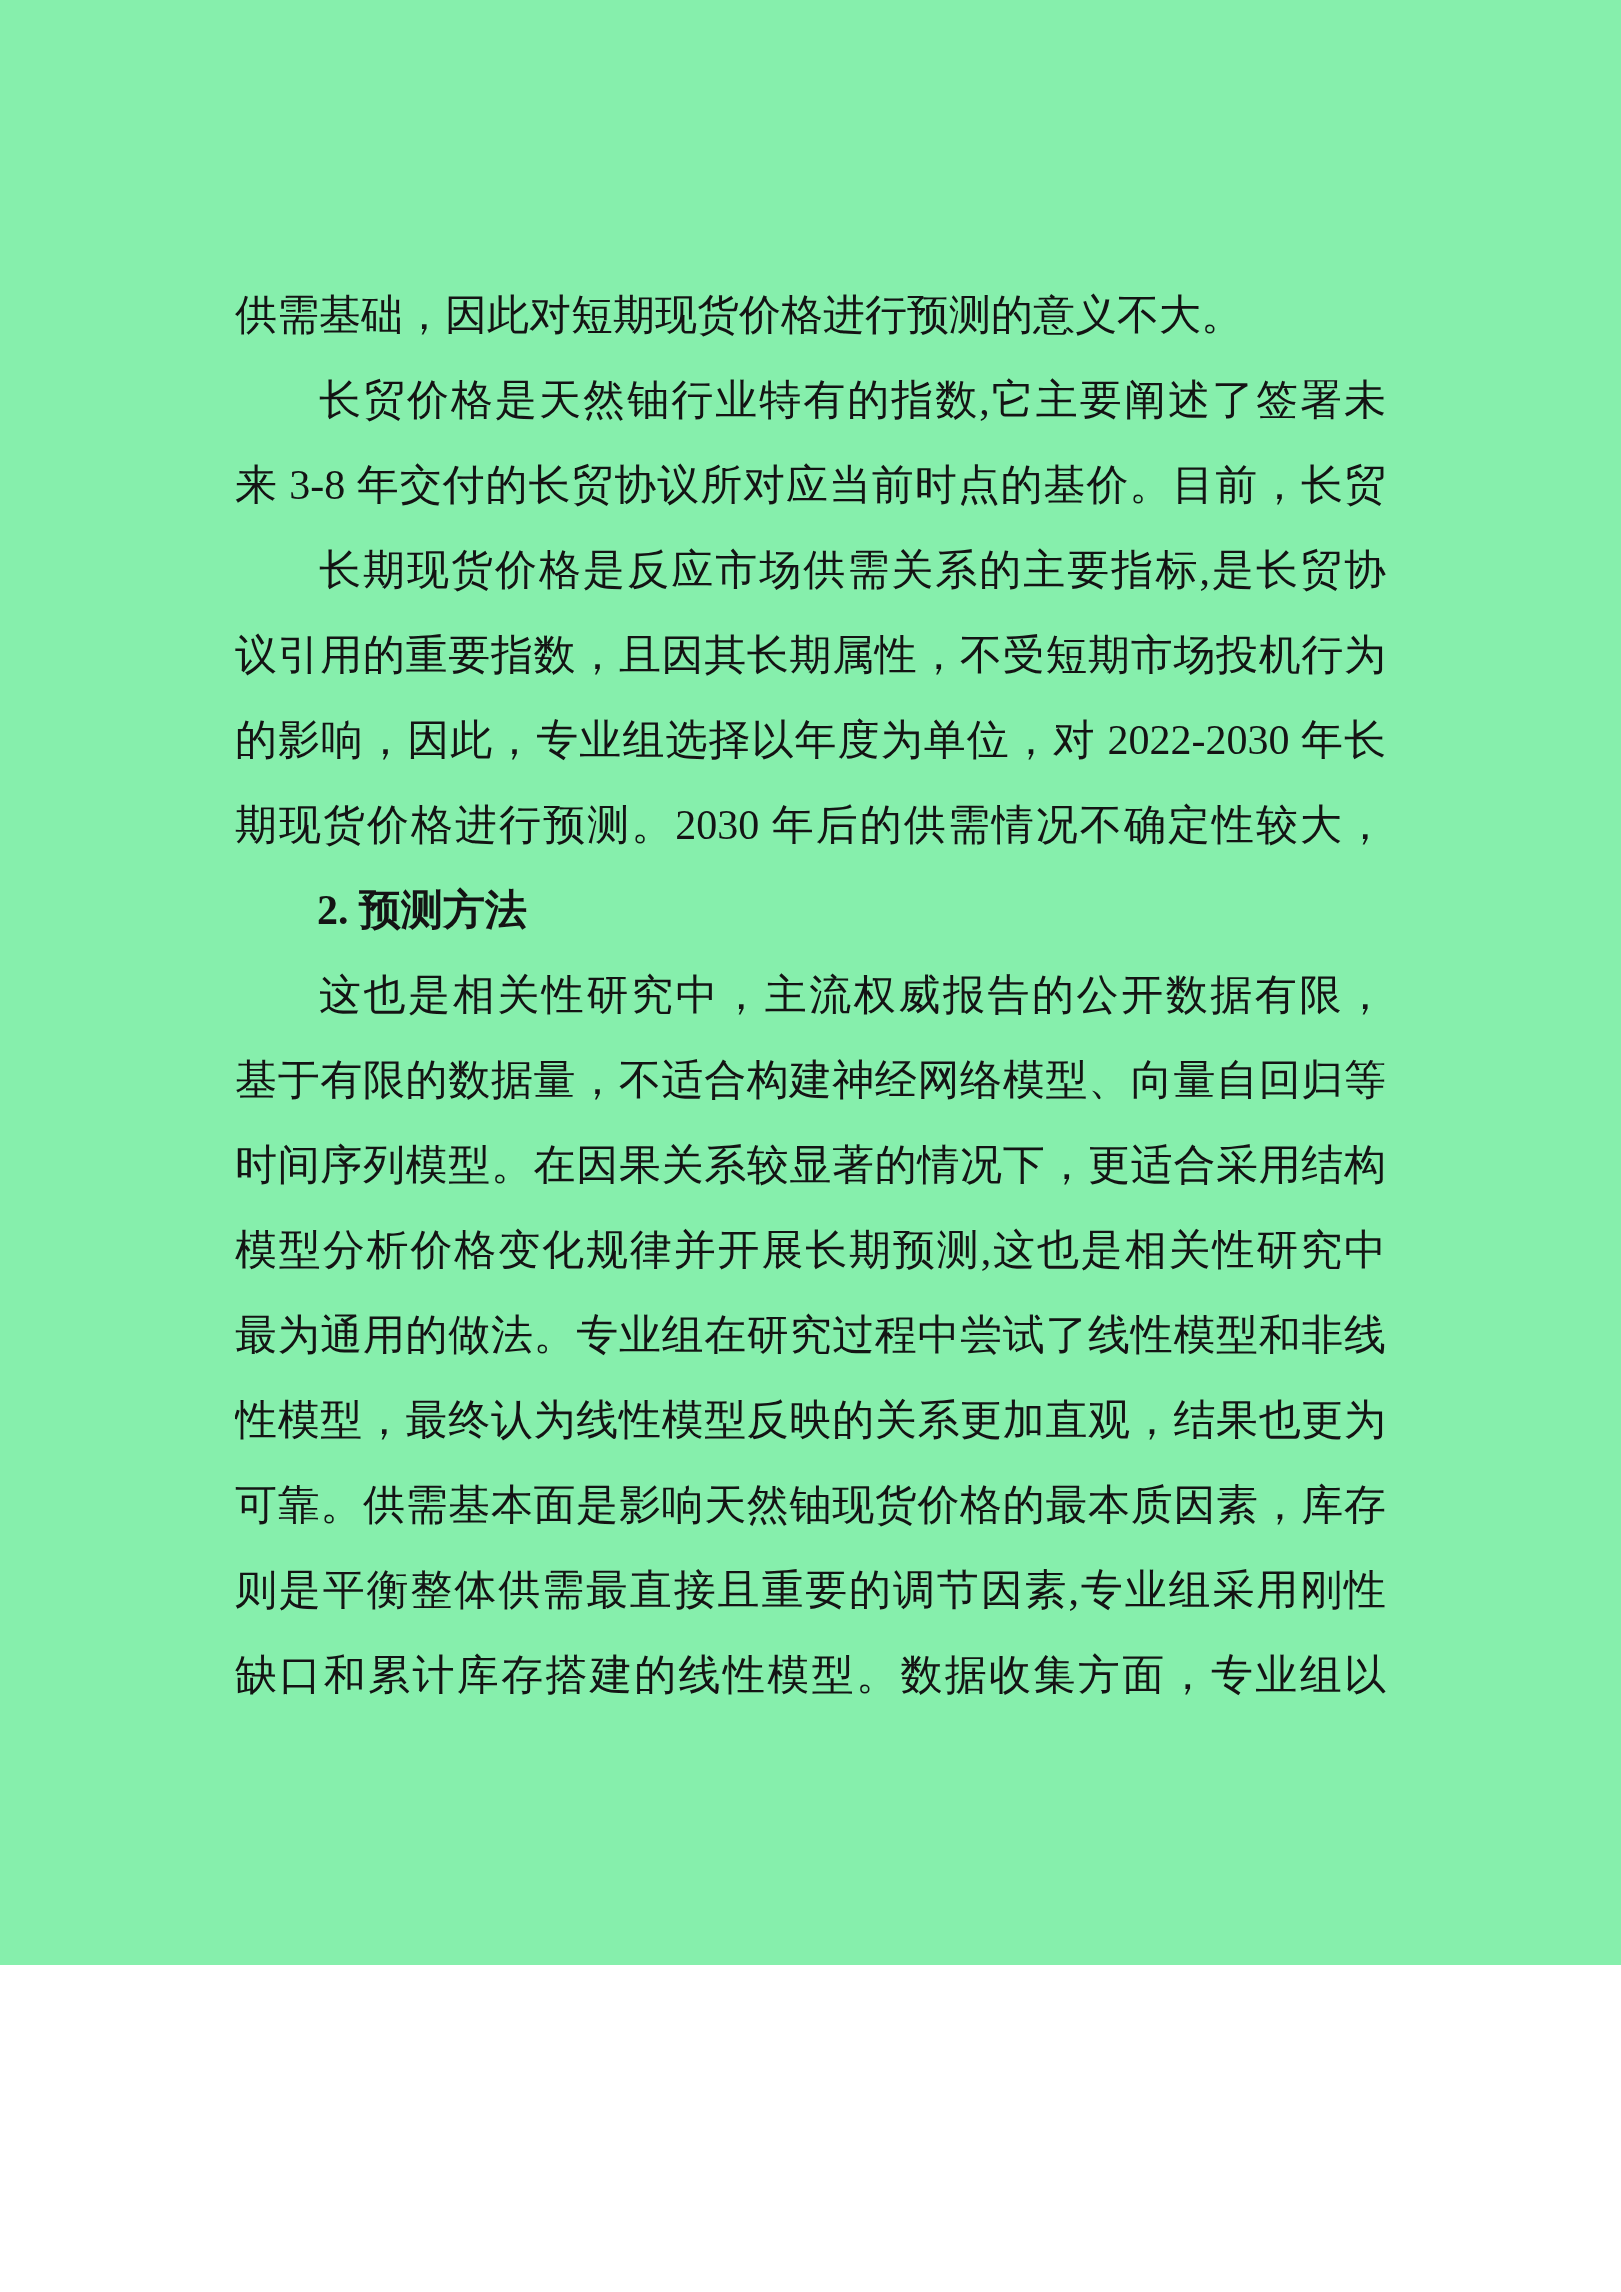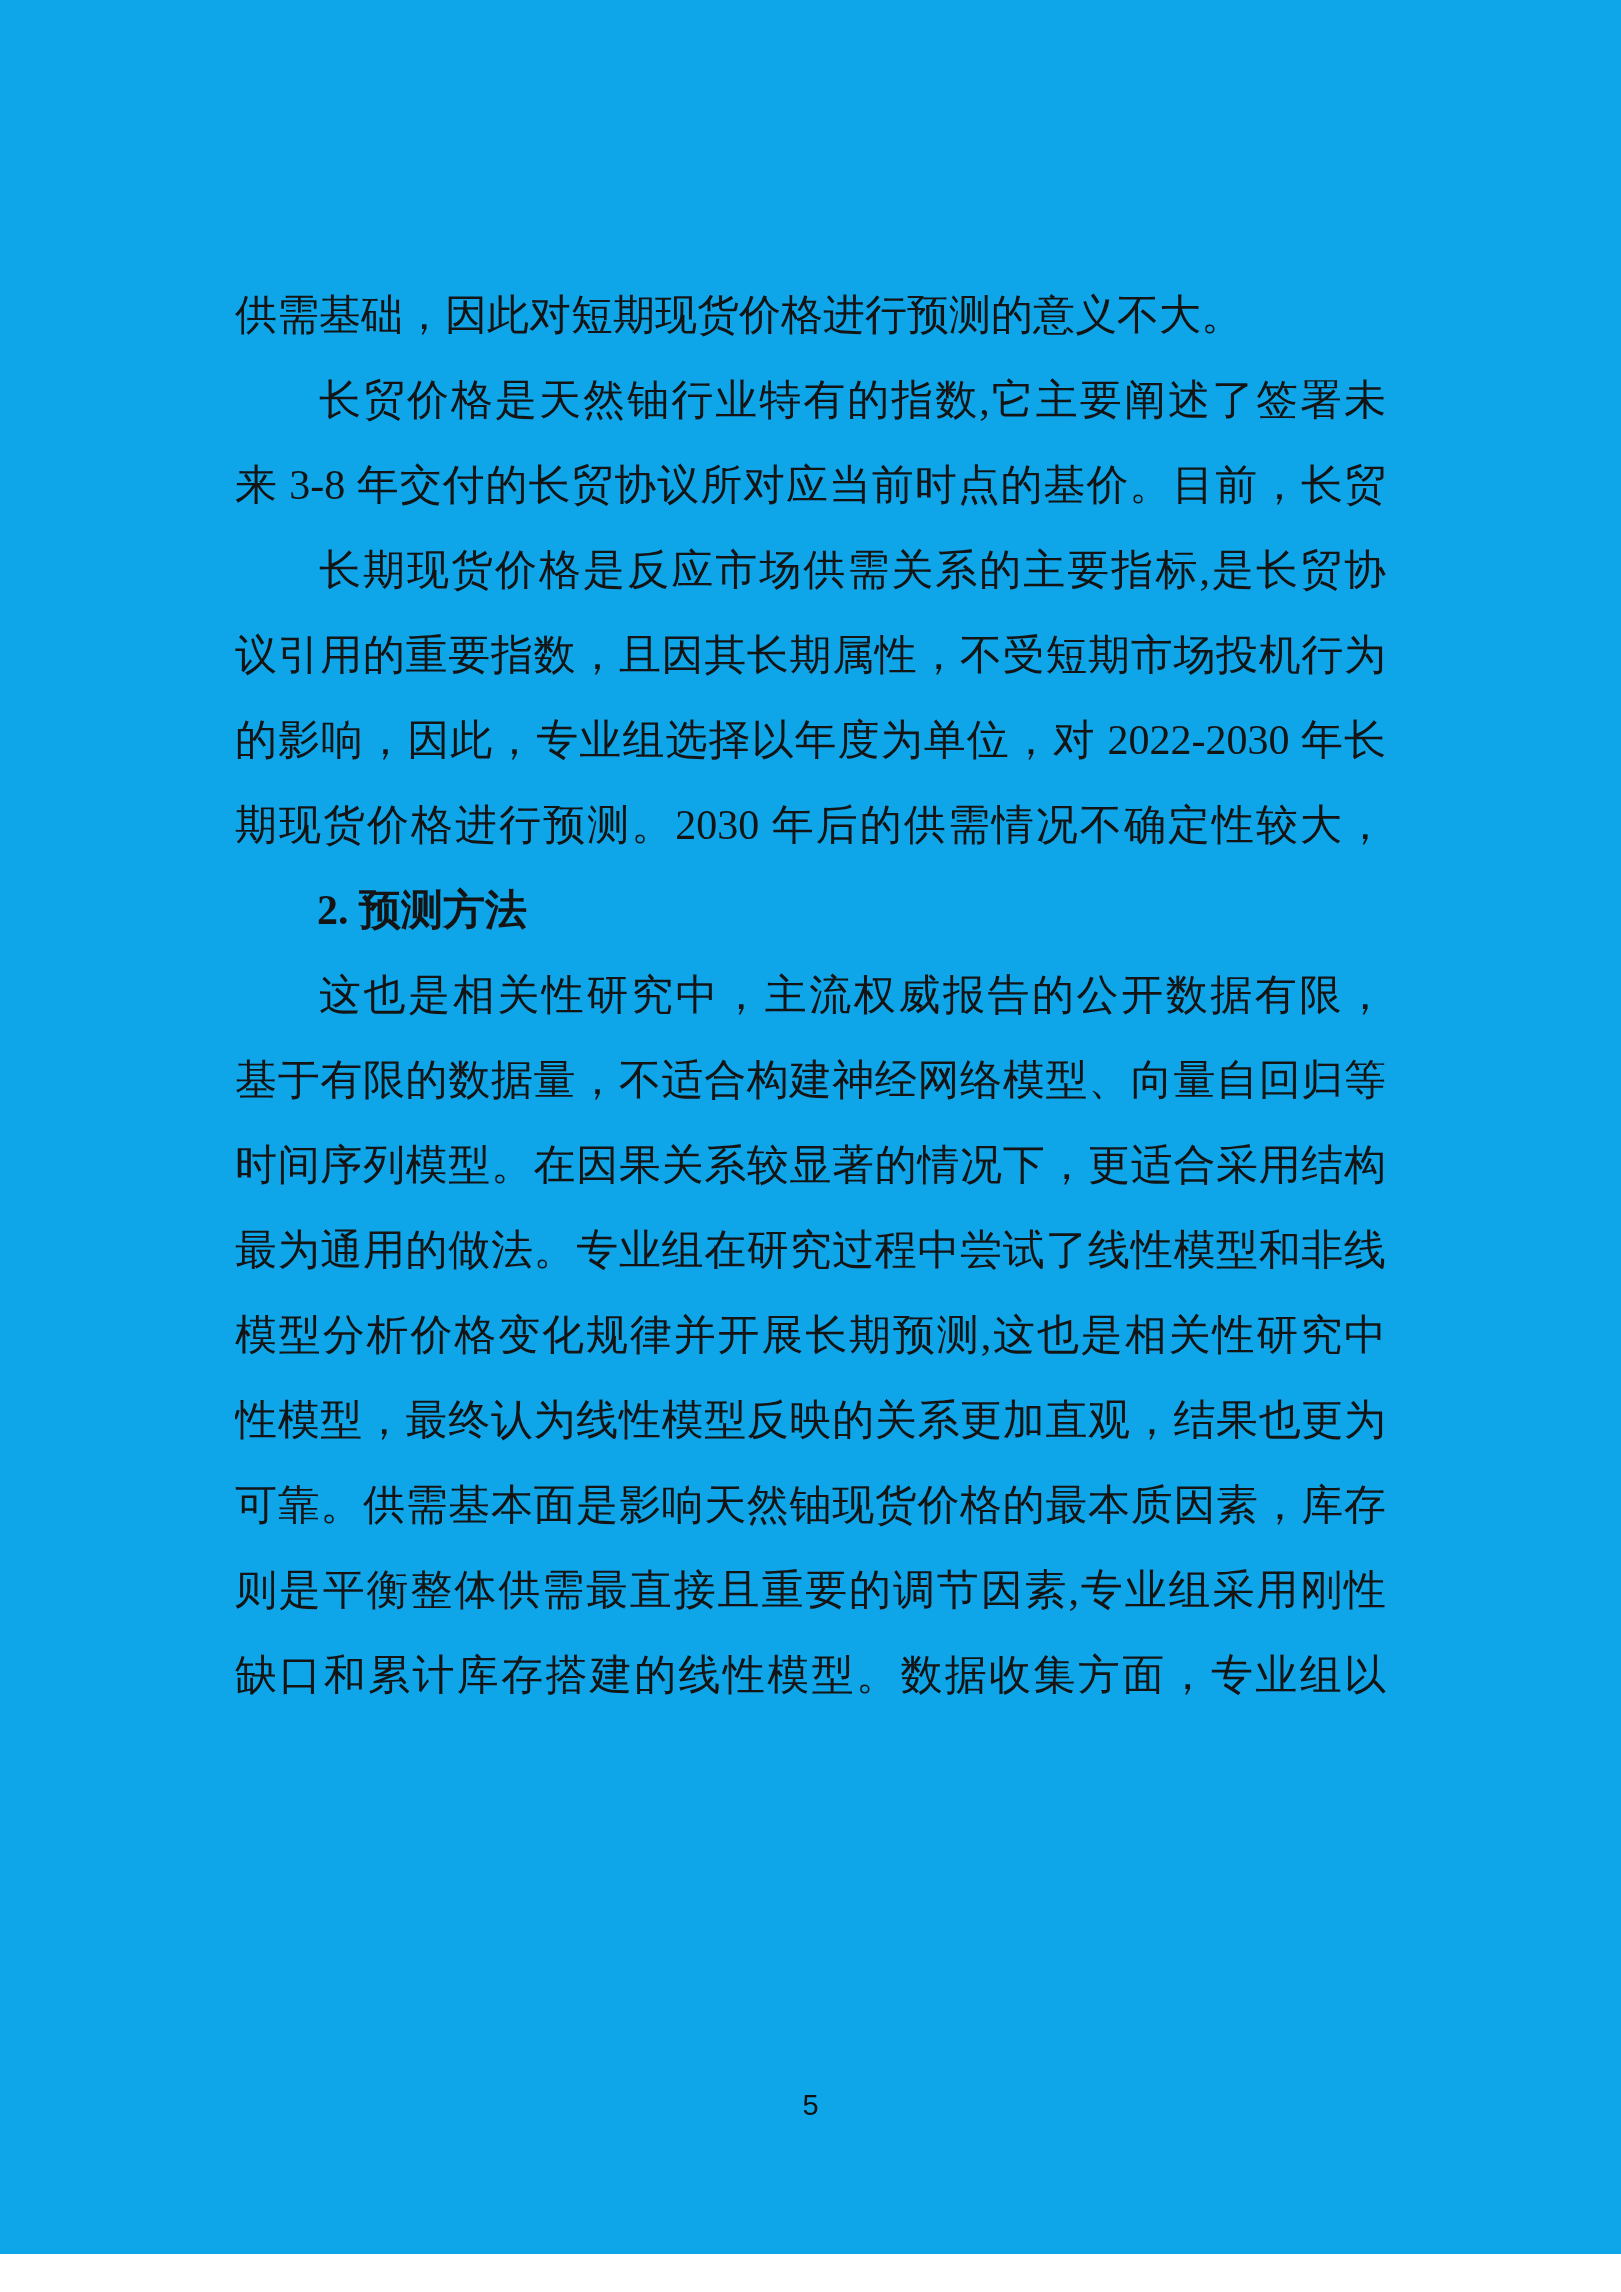--- a/index.html
+++ b/index.html
@@ -3,22 +3,22 @@
 <meta charset="utf-8">
 <style>
   html, body {
     margin: 0;
     padding: 0;
     background: #ffffff;
   }
   .page {
     position: relative;
     width: 1621px;
-    height: 2254px;
-    background: #0ea5e9;
+    height: 1965px;
+    background: #86efac;
     overflow: hidden;
     font-family: "Liberation Serif", "DejaVu Serif", serif;
     color: #141414;
   }
   .text-block {
     position: absolute;
     left: 235px;
     top: 273px;
     width: 1151px;
   }
@@ -62,22 +62,22 @@
       <div class="line indent just">长贸价格是天然铀行业特有的指数,它主要阐述了签署未</div>
       <div class="line just">来 3-8 年交付的长贸协议所对应当前时点的基价。目前，长贸</div>
       <div class="line indent just">长期现货价格是反应市场供需关系的主要指标,是长贸协</div>
       <div class="line just">议引用的重要指数，且因其长期属性，不受短期市场投机行为</div>
       <div class="line just">的影响，因此，专业组选择以年度为单位，对 2022-2030 年长</div>
       <div class="line just">期现货价格进行预测。2030 年后的供需情况不确定性较大，</div>
       <div class="line heading">2. 预测方法</div>
       <div class="line indent just">这也是相关性研究中，主流权威报告的公开数据有限，</div>
       <div class="line just">基于有限的数据量，不适合构建神经网络模型、向量自回归等</div>
       <div class="line just">时间序列模型。在因果关系较显著的情况下，更适合采用结构</div>
+      <div class="line just">模型分析价格变化规律并开展长期预测,这也是相关性研究中</div>
       <div class="line just">最为通用的做法。专业组在研究过程中尝试了线性模型和非线</div>
-      <div class="line just">模型分析价格变化规律并开展长期预测,这也是相关性研究中</div>
       <div class="line just">性模型，最终认为线性模型反映的关系更加直观，结果也更为</div>
       <div class="line just">可靠。供需基本面是影响天然铀现货价格的最本质因素，库存</div>
       <div class="line just">则是平衡整体供需最直接且重要的调节因素,专业组采用刚性</div>
       <div class="line just">缺口和累计库存搭建的线性模型。数据收集方面，专业组以</div>
     </div>
   <div class="page-number">5</div>
 </div>
 
 
 </body></html>

